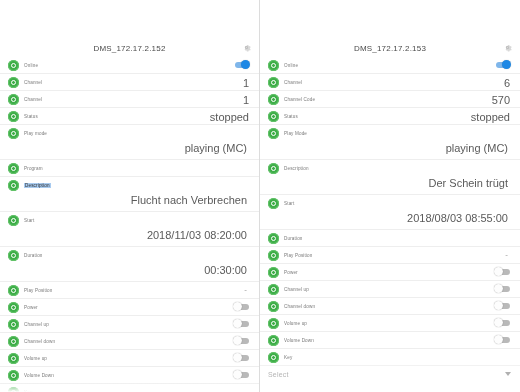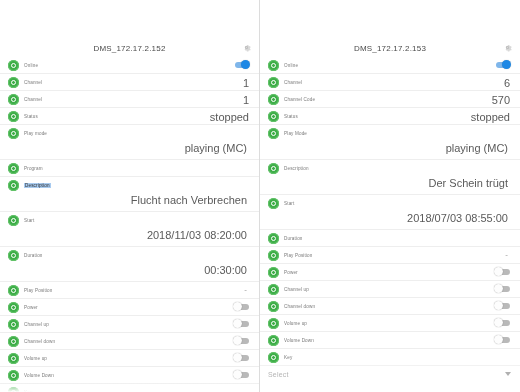--- a/index.html
+++ b/index.html
@@ -401,21 +401,21 @@
             <span class="bullet"></span>
             <span class="label">Description</span>
           </div>
           <div class="value">Der Schein trügt</div>
         </div>
         <div class="row">
           <div class="row-head">
             <span class="bullet"></span>
             <span class="label">Start</span>
           </div>
-          <div class="value">2018/07/03 08:55:00</div>
+          <div class="value">2018/08/03 08:55:00</div>
         </div>
         <div class="row">
           <div class="row-head">
             <span class="bullet"></span>
             <span class="label">Duration</span>
           </div>
         </div>
         <div class="row">
           <div class="row-head">
             <span class="bullet"></span>

